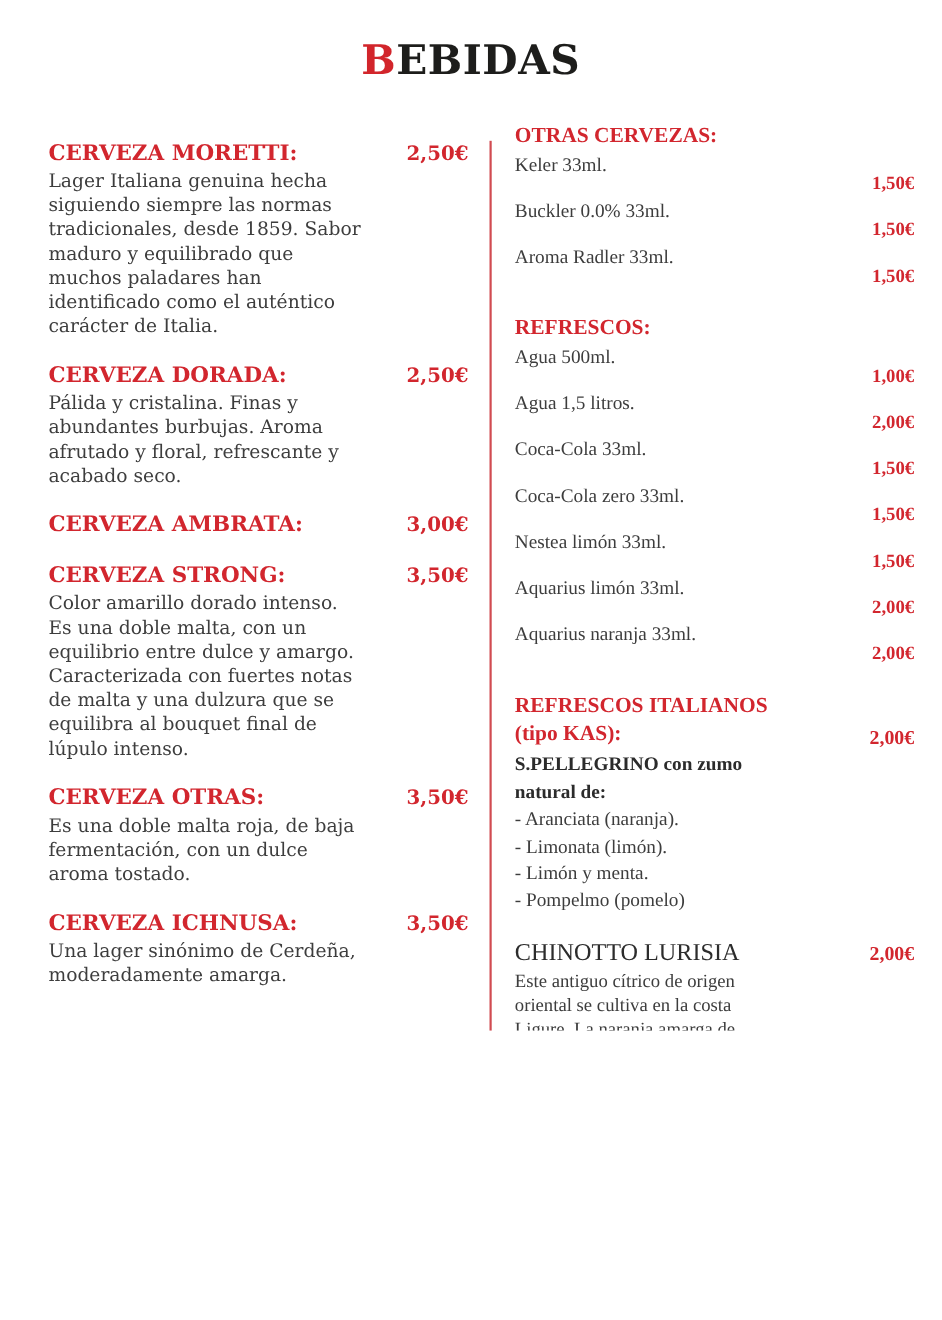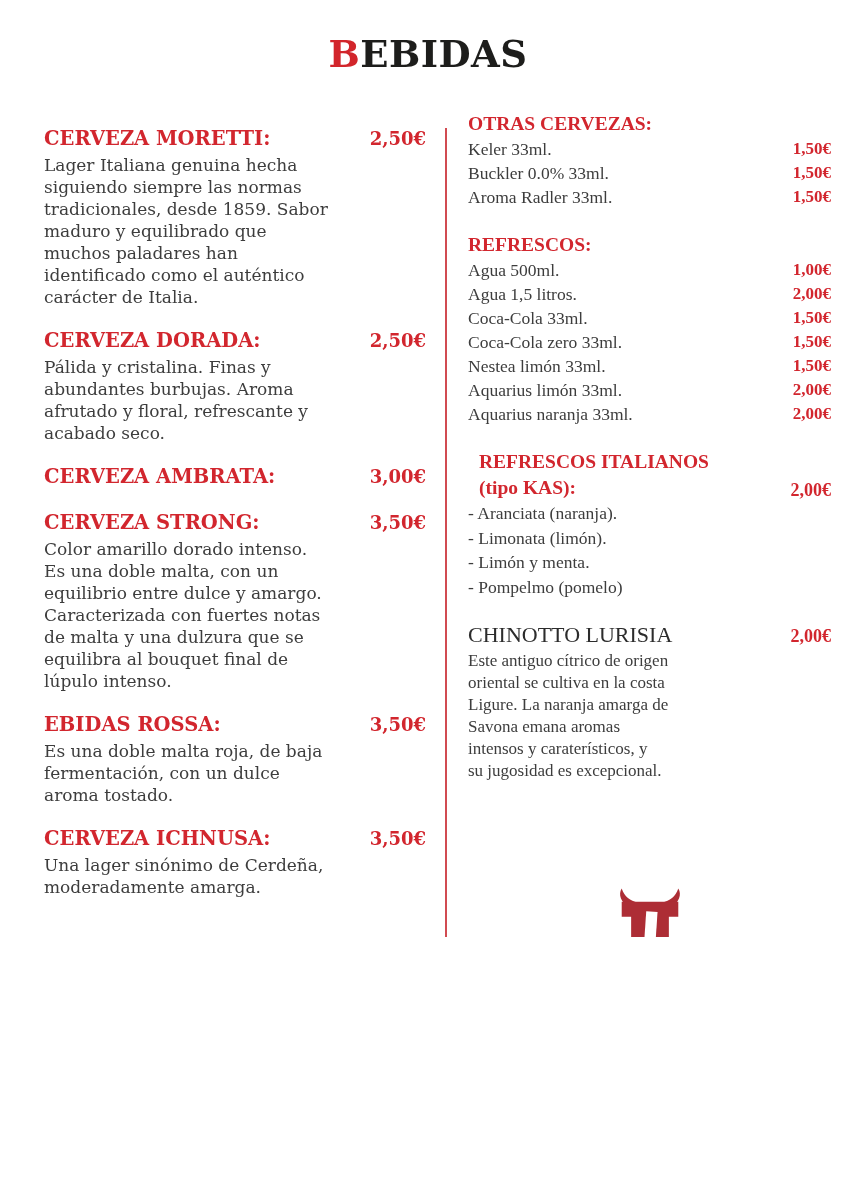--- a/index.html
+++ b/index.html
@@ -22,23 +22,23 @@
   .head-row { display:flex; justify-content:space-between; align-items:baseline;gap:20px; }
   .section-title { color:#d2262e; font-weight:700; font-size:19.5px; line-height:26px; }
   .price { color:#d2262e; font-weight:700; font-size:18px; white-space:nowrap; }
   .desc {
     margin-top:2px; font-size:17px; line-height:22px; color:#3d3d3d;
     white-space:pre-line;
   }
 
   .right-section { margin-bottom:23px; }
   .item-row { display:flex; justify-content:space-between; font-size:17.5px; line-height:24px; color:#3d3d3d; }
-  .item-price { color:#d2262e; font-weight:700; font-size:17px; }
-
-  .two-line-head { align-items:flex-end;margin-left:11px; }
+  .item-price { color:#d2262e; font-weight:700; font-size:17px;margin-top:18px; }
+
+  .two-line-head { align-items:flex-end; }
   .two-line-head .section-title { white-space:pre-line; }
   .subtitle-bold {
     font-weight:700; color:#2b2b2b; font-size:17.5px; line-height:25px;
     white-space:pre-line; margin-top:1px;
   }
   .options { font-size:17.5px; line-height:24.5px; color:#3d3d3d; white-space:pre-line; }
 
   .black-title { color:#2c2c2c; font-weight:400; font-size:22px; line-height:26px; }
 
   .footer { margin-top:106px; text-align:center; }
@@ -97,21 +97,21 @@
 Es una doble malta, con un
 equilibrio entre dulce y amargo.
 Caracterizada con fuertes notas
 de malta y una dulzura que se
 equilibra al bouquet final de
 lúpulo intenso.</div>
     </div>
 
     <div class="left-section">
       <div class="head-row">
-        <span class="section-title">EBIDAS ROSSA:</span>
+        <span class="section-title">CERVEZA OTRAS:</span>
         <span class="price">3,50€</span>
       </div>
       <div class="desc">Es una doble malta roja, de baja
 fermentación, con un dulce
 aroma tostado.</div>
     </div>
 
     <div class="left-section">
       <div class="head-row">
         <span class="section-title">CERVEZA ICHNUSA:</span>
@@ -172,20 +172,22 @@
         <span class="item-price">2,00€</span>
       </div>
     </div>
 
     <div class="right-section">
       <div class="head-row two-line-head">
         <span class="section-title">REFRESCOS ITALIANOS
 (tipo KAS):</span>
         <span class="price">2,00€</span>
       </div>
+      <div class="subtitle-bold">S.PELLEGRINO con zumo
+natural de:</div>
       <div class="options">- Aranciata (naranja).
 - Limonata (limón).
 - Limón y menta.
 - Pompelmo (pomelo)</div>
     </div>
 
     <div class="right-section">
       <div class="head-row">
         <span class="black-title">CHINOTTO LURISIA</span>
         <span class="price">2,00€</span>

